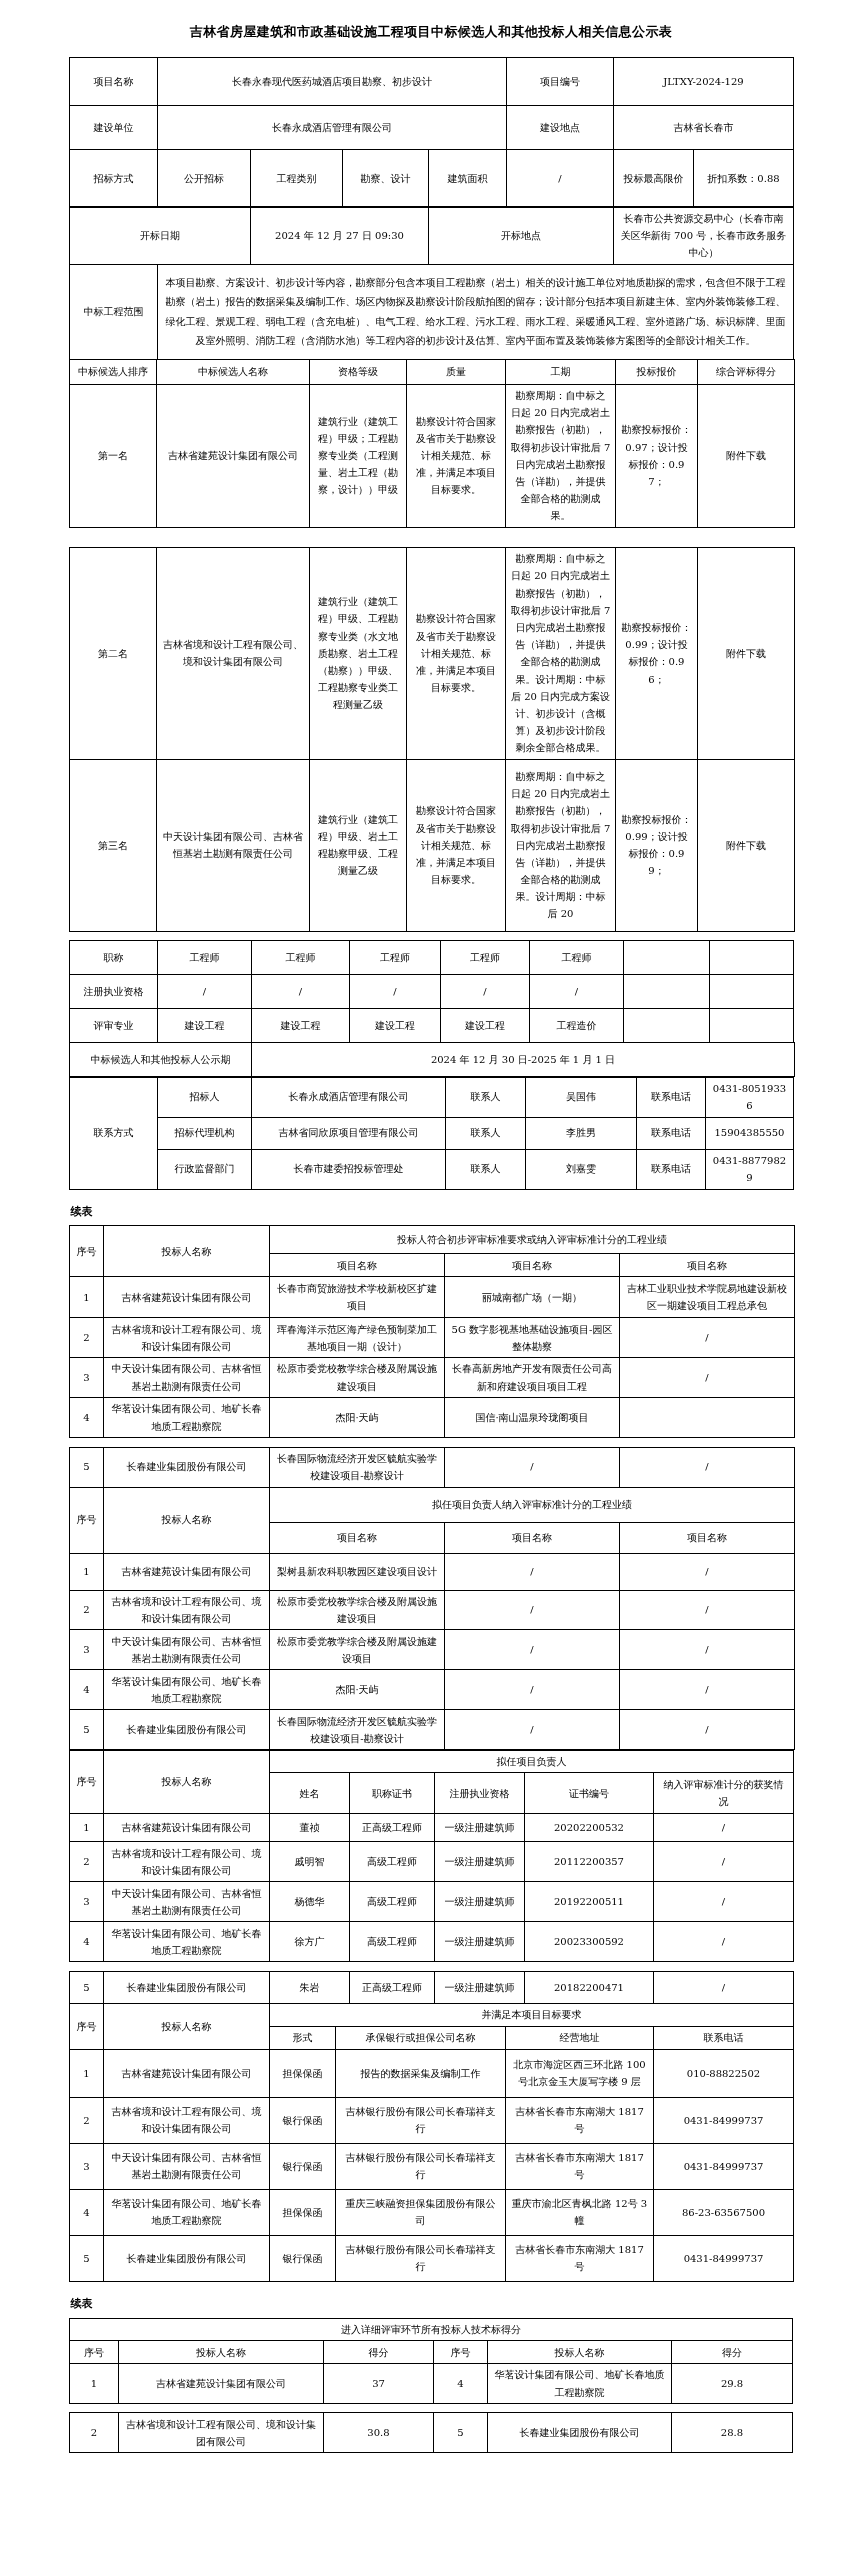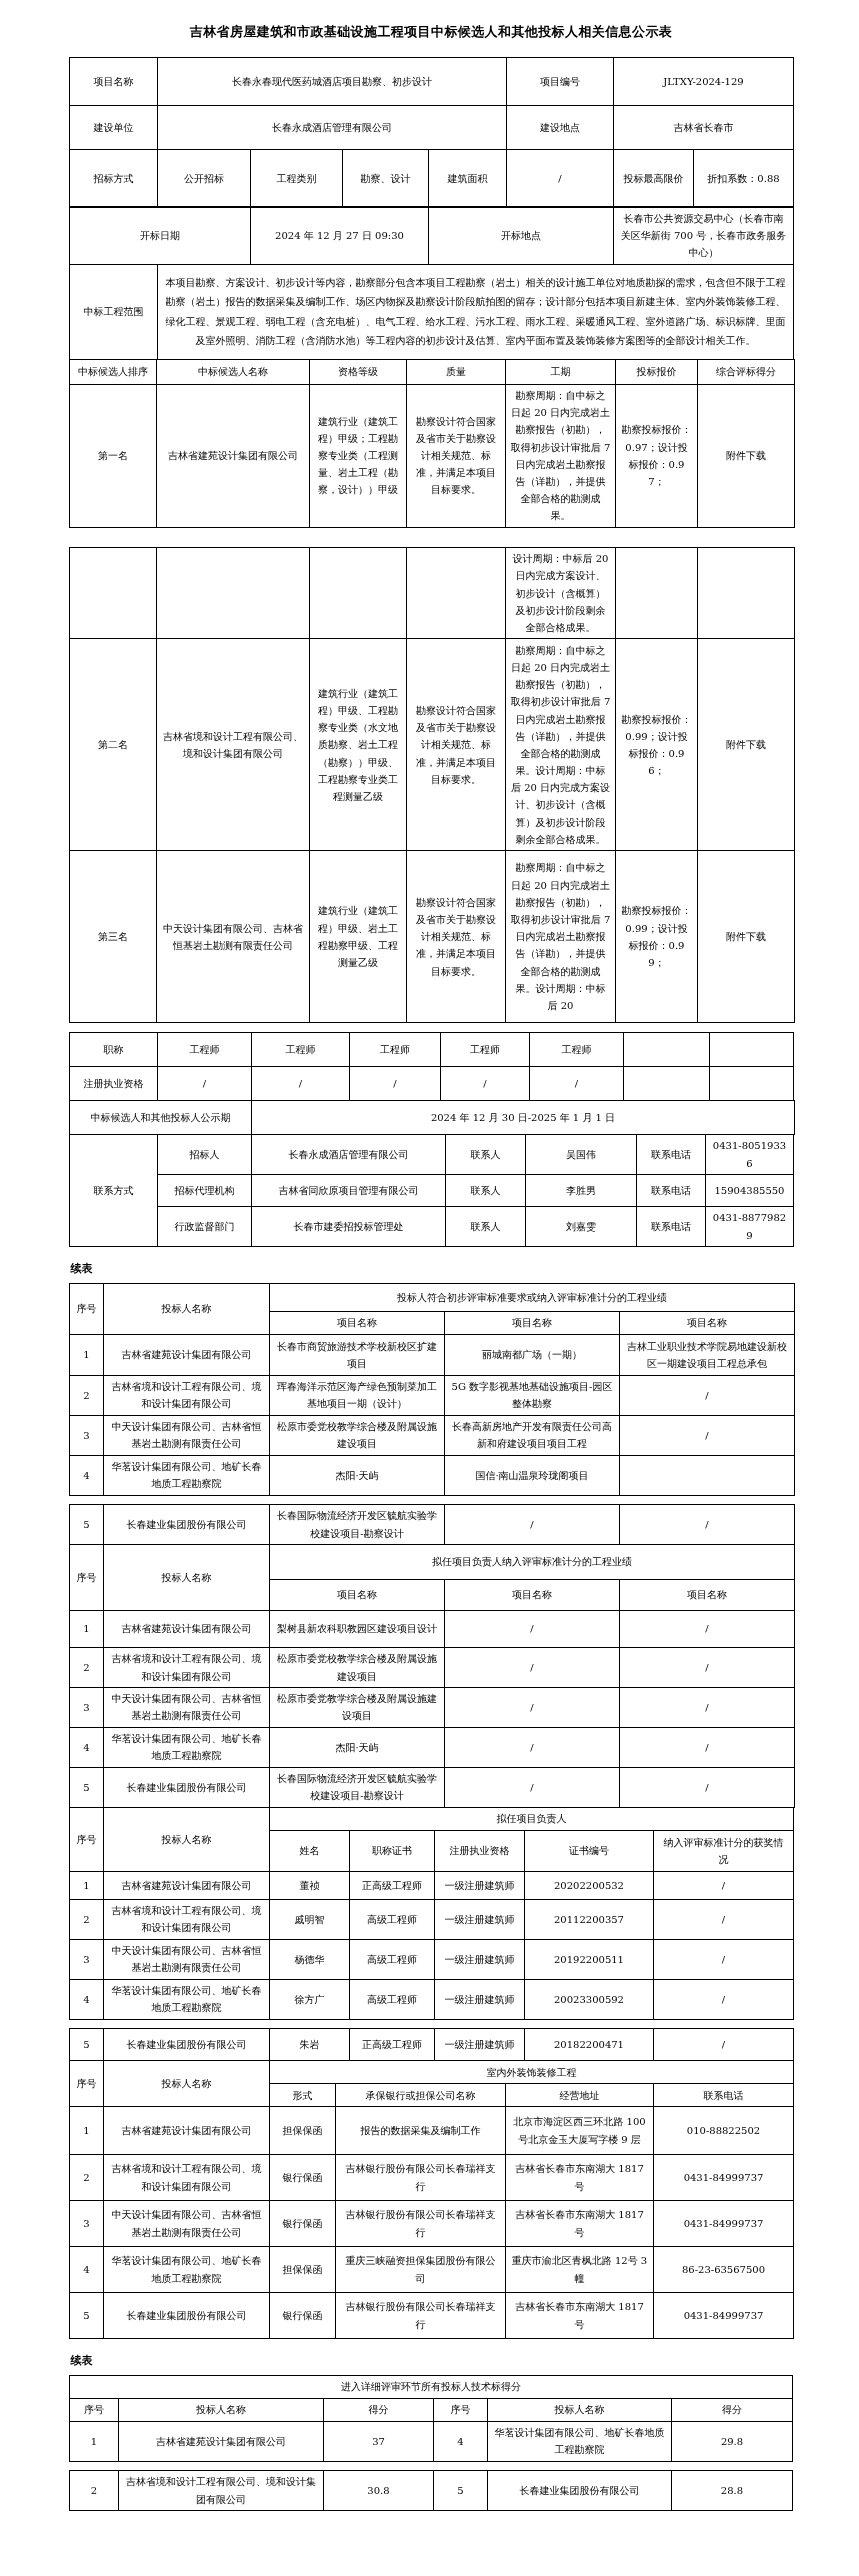--- a/index.html
+++ b/index.html
@@ -144,29 +144,20 @@
       <colgroup>
           <col style="width:87px">
           <col style="width:153px">
           <col style="width:97px">
           <col style="width:99px">
           <col style="width:110px">
           <col style="width:82px">
           <col style="width:97px">
         </colgroup>
       <tbody>
-          <tr style="height:58px">
-        <td></td>
-        <td></td>
-        <td></td>
-        <td></td>
-        <td class="lft">设计周期：中标后 20 日内完成方案设计、初步设计（含概算）及初步设计阶段剩余全部合格成果。</td>
-        <td></td>
-        <td></td>
-      </tr>
       <tr style="height:205px">
         <td>第二名</td>
         <td>吉林省境和设计工程有限公司、境和设计集团有限公司</td>
         <td>建筑行业（建筑工程）甲级、工程勘察专业类（水文地质勘察、岩土工程（勘察））甲级、工程勘察专业类工程测量乙级</td>
         <td>勘察设计符合国家及省市关于勘察设计相关规范、标准，并满足本项目目标要求。</td>
         <td class="lft">勘察周期：自中标之日起 20 日内完成岩土勘察报告（初勘），取得初步设计审批后 7 日内完成岩土勘察报告（详勘），并提供全部合格的勘测成果。设计周期：中标后 20 日内完成方案设计、初步设计（含概算）及初步设计阶段剩余全部合格成果。</td>
         <td class="lft">勘察投标报价：0.99；设计投标报价：0.96；</td>
         <td><span class="dl-link">附件下载</span></td>
       </tr>
       <tr style="height:172px">
@@ -211,20 +202,30 @@
       <tr style="height:34px">
         <td>注册执业资格</td>
         <td>/</td>
         <td>/</td>
         <td>/</td>
         <td>/</td>
         <td>/</td>
         <td></td>
         <td></td>
       </tr>
+      <tr style="height:34px">
+        <td>评审专业</td>
+        <td>建设工程</td>
+        <td>建设工程</td>
+        <td>建设工程</td>
+        <td>建设工程</td>
+        <td>工程造价</td>
+        <td></td>
+        <td></td>
+      </tr>
     </tbody>
       </table>
 
     <table class="t">
       <colgroup>
           <col style="width:182px">
           <col style="width:543px">
         </colgroup>
       <tbody>
           <tr style="height:34px">
@@ -490,21 +491,21 @@
           <col style="width:166px">
           <col style="width:66px">
           <col style="width:170px">
           <col style="width:148px">
           <col style="width:140px">
         </colgroup>
       <tbody>
           <tr style="height:23px">
         <td rowspan="2">序号</td>
         <td rowspan="2">投标人名称</td>
-        <td colspan="4">室内外装饰装修工程</td>
+        <td colspan="4">并满足本项目目标要求</td>
       </tr>
       <tr style="height:21.5px">
         <td>形式</td>
         <td>承保银行或担保公司名称</td>
         <td>经营地址</td>
         <td>联系电话</td>
       </tr>
       <tr style="height:48px">
         <td>1</td>
         <td>吉林省建苑设计集团有限公司</td>

